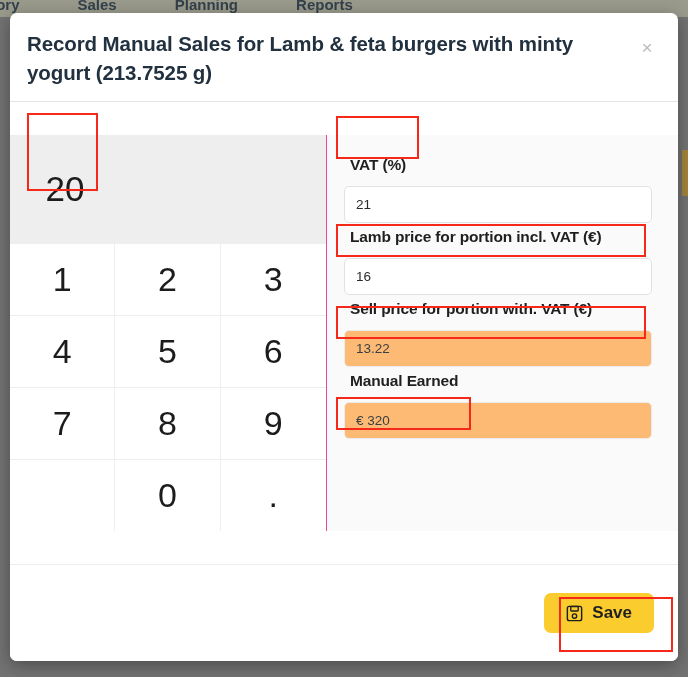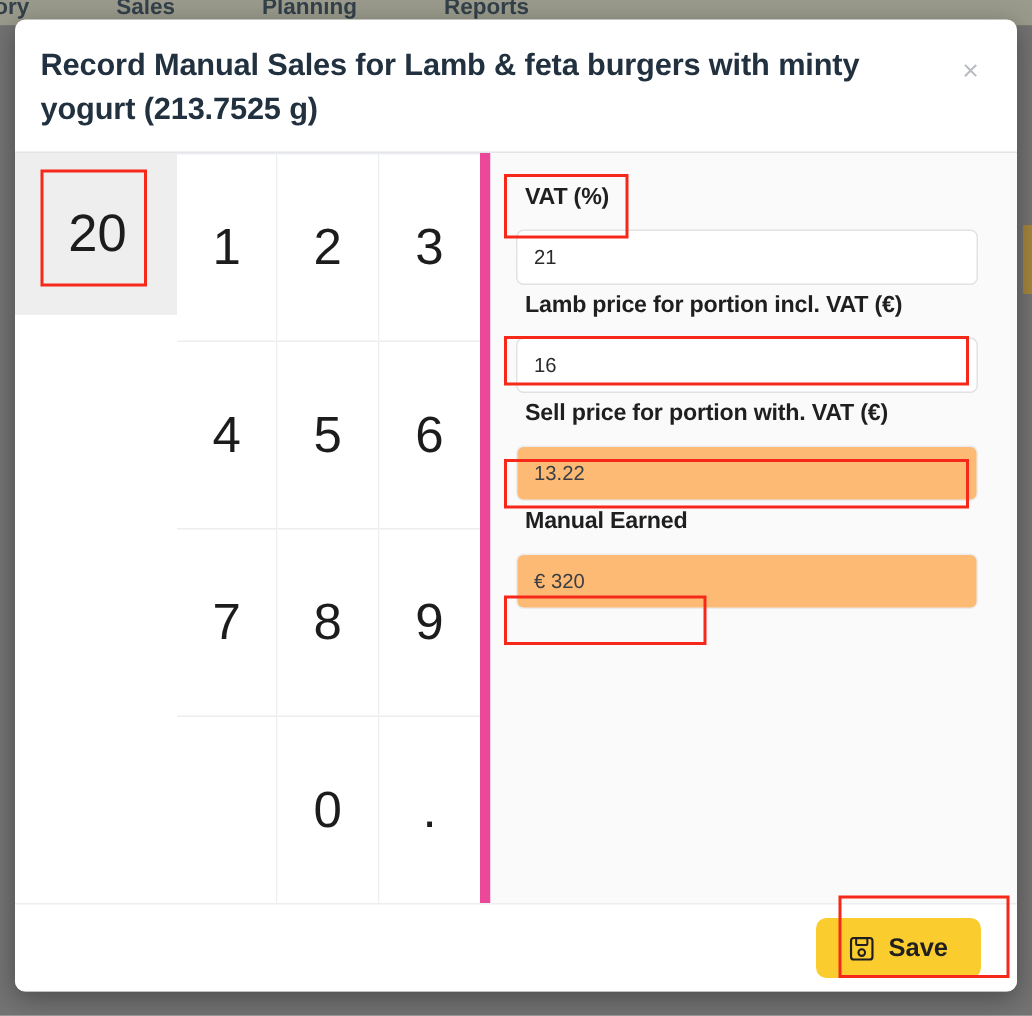--- a/index.html
+++ b/index.html
@@ -65,20 +65,21 @@
     left: 10px;
     top: 13px;
     width: 668px;
     height: 648px;
     background: #ffffff;
     border-radius: 7px;
     box-shadow: 0 4px 18px rgba(0,0,0,.35);
     overflow: hidden;
     display: flex;
     flex-direction: column;
+    gap: 33px;
   }
 
   
   .modal-header {
     position: relative;
     padding: 16px 52px 14px 17px;
     border-bottom: 1px solid #e3e5e8;
     flex: 0 0 auto;
     min-height: 84px;
   }
@@ -114,22 +115,22 @@
     flex: 1 1 auto;
     display: flex;
     min-height: 0;
   }
 
   
   .numpad {
     width: 317px;
     flex: 0 0 317px;
     display: flex;
-    flex-direction: row;
-    border-right: 7px solid #ec4899;
+    flex-direction: column;
+    border-right: 1px solid #ec4899;
   }
   .numpad-display-row {
     height: 108px;
     flex: 0 0 108px;
     background: #eeeeee;
     display: flex;
     align-items: center;
     padding-left: 17px;
   }
   .numpad-display {
@@ -197,21 +198,21 @@
   }
   .field-input.readonly {
     background: #fdba74;
     border-color: #ececee;
     color: #3b3f45;
   }
 
   
   .modal-footer {
     flex: 0 0 auto;
-    height: 59px;
+    height: 97px;
     border-top: 1px solid #eceef0;
     display: flex;
     align-items: center;
     justify-content: flex-end;
     padding-right: 24px;
     background: #fff;
     padding-left: 16px;
   }
   .save-wrap { position: relative; }
   .save-button {

